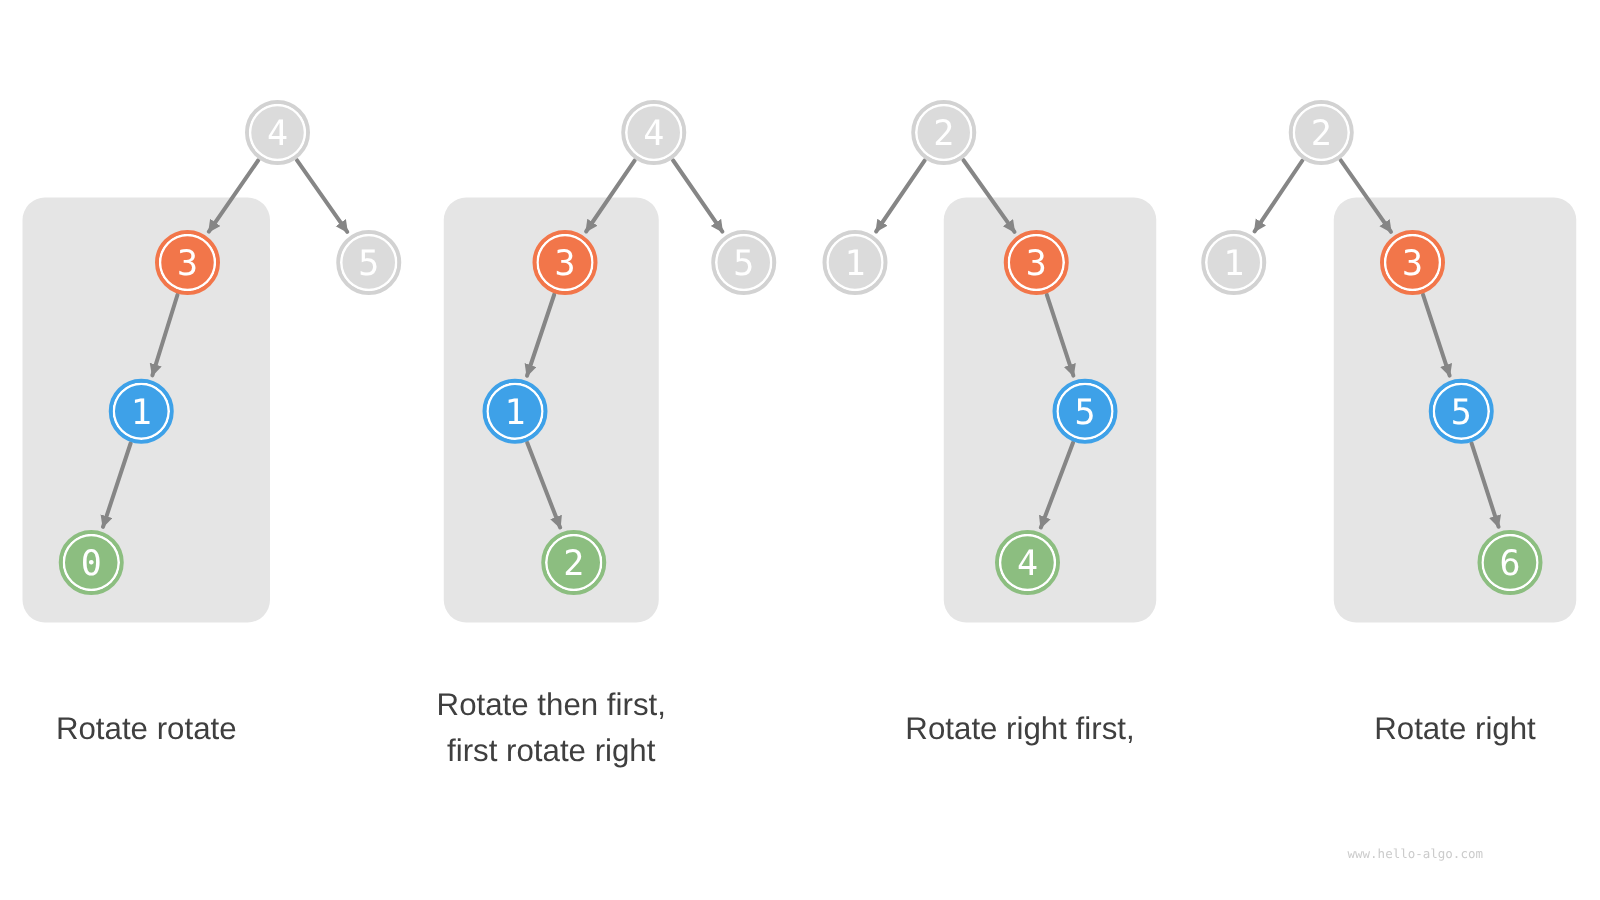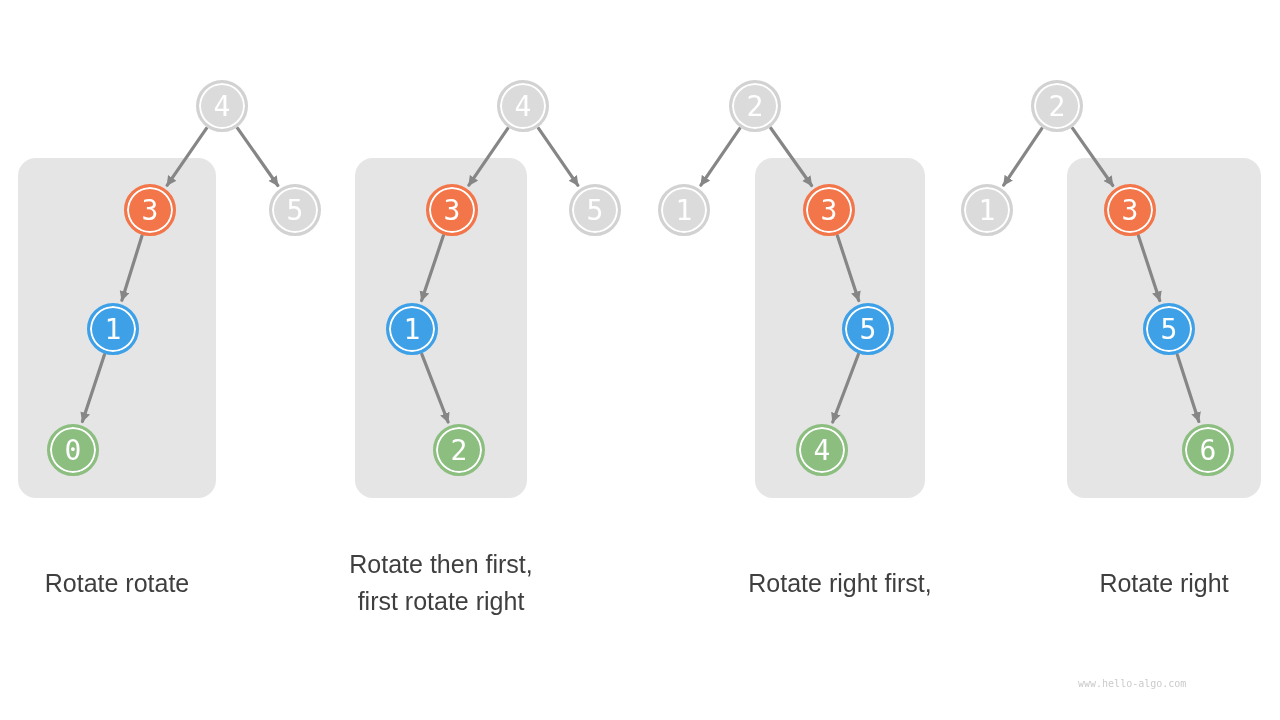--- a/index.html
+++ b/index.html
@@ -158,21 +158,21 @@
       </div>
     <div class="node orange" style="left:803px;top:184px">
         <span>3</span>
       </div>
     <div class="node blue" style="left:842px;top:303px">
         <span>5</span>
       </div>
     <div class="node green" style="left:796px;top:424px">
         <span>4</span>
       </div>
-    <div class="caption" style="left:740px;width:200px">
+    <div class="caption" style="left:716px;width:200px">
       <span>Rotate right first,</span>
     </div>
   </div>
 
   <div>
     <div class="node gray" style="left:1031px;top:80px">
         <span>2</span>
       </div>
     <div class="node gray" style="left:961px;top:184px">
         <span>1</span>

